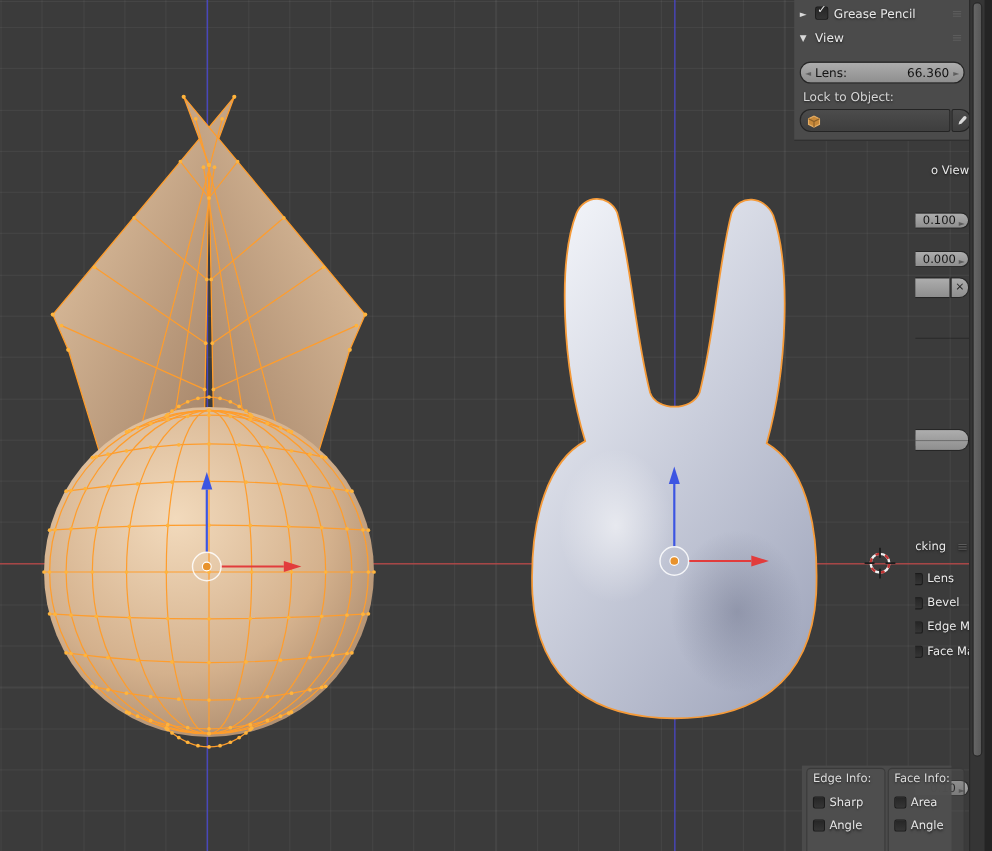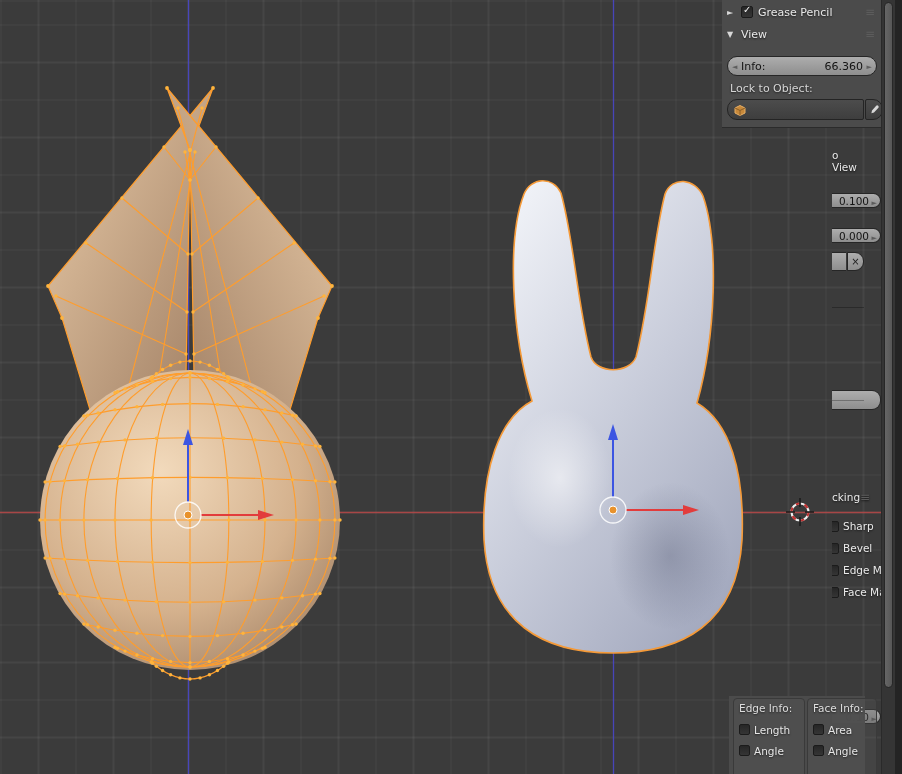--- a/index.html
+++ b/index.html
@@ -27,21 +27,21 @@
   .slider .lab{flex:1;}
   .endarrow{position:absolute;top:6px;font-size:7px;color:rgba(20,20,20,0.45);}
   .endarrow.left{left:4px;} .endarrow.right{right:4px;}
   .small-label{position:absolute;left:8px;top:82px;color:#d6d6d6;text-shadow:0 1px 2px rgba(0,0,0,0.6);}
   .objfield{position:absolute;left:5px;top:99px;height:21px;display:flex;}
   .objfield .field{width:137px;background:linear-gradient(#4c4c4c,#3e3e3e);border:1px solid #242424;border-radius:10px 2px 2px 10px;display:flex;align-items:center;padding:0 5px;gap:4px;box-sizing:border-box;}
   .objfield .dropper{width:18px;margin-left:1px;background:linear-gradient(#4c4c4c,#3e3e3e);border:1px solid #242424;border-radius:2px 10px 10px 2px;display:flex;align-items:center;justify-content:center;box-sizing:border-box;}
 
   
   .panel-mid{position:absolute;left:832px;top:0;width:49px;height:774px;overflow:hidden;font-size:10.5px;color:#eaeaea;}
-  .mid-item{position:absolute;left:0;right:17px;}
+  .mid-item{position:absolute;left:0;right:0;text-align:right;}
   .mid-item.lbl{text-shadow:0 1px 2px rgba(0,0,0,0.65);}
   .numfield{height:15px;background:linear-gradient(#adadad,#8e8e8e);border:1px solid #262626;border-left:none;border-radius:0 9px 9px 0;color:#141414;display:flex;align-items:center;justify-content:flex-end;padding-right:11px;position:relative;box-sizing:border-box;}
   .numfield .ra{position:absolute;right:3px;top:5px;font-size:7px;color:rgba(20,20,20,0.45);}
   .xrow{display:flex;height:19px;}
   .fieldpart{flex:1;background:linear-gradient(#adadad,#8e8e8e);border:1px solid #262626;border-left:none;border-right:none;}
   .xbtn{width:17px;margin-left:1px;background:linear-gradient(#adadad,#8e8e8e);border:1px solid #262626;border-radius:0 9px 9px 0;color:#222;display:flex;align-items:center;justify-content:center;font-size:10px;box-sizing:border-box;}
   .hr{height:1px;background:rgba(0,0,0,0.28);}
   .mid-header{display:flex;align-items:center;height:16px;text-shadow:0 1px 2px rgba(0,0,0,0.65);margin-top:48px;}
   .cbrow{display:flex;align-items:center;gap:4px;height:14px;white-space:nowrap;}
   .cbrow .cb{width:11px;height:11px;}
@@ -353,21 +353,21 @@
       <span class="phead-label">Grease Pencil</span>
       <span class="grip">≡</span>
     </div>
     <div class="phead">
       <span class="tri">▼</span>
       <span class="phead-label">View</span>
       <span class="grip">≡</span>
     </div>
     <div class="slider">
       <span class="endarrow left">◄</span>
-      <span class="lab">Info:</span>
+      <span class="lab">Lens:</span>
       <span class="val">66.360</span>
       <span class="endarrow right">►</span>
     </div>
     <div class="small-label">Lock to Object:</div>
     <div class="objfield">
       <div class="field">
         <svg width="14" height="14" viewBox="0 0 14 14">
           <path d="M2 5 L7 2.5 L12 5 L12 10 L7 12.5 L2 10 Z" fill="#c8893a" stroke="#e8b066" stroke-width="1"></path>
           <path d="M2 5 L7 7.5 L12 5 M7 7.5 L7 12.5" stroke="#8a5f28" stroke-width="1" fill="none"></path>
         </svg>
@@ -396,21 +396,21 @@
     </div>
     <div class="mid-item hr" style="top:307px;"></div>
     <div class="mid-item numfield" style="top:360px;height:20px;"></div>
     <div class="mid-item hr" style="top:400px;"></div>
     <div class="mid-item mid-header" style="top:441px;">
       <span>cking</span>
       <span class="grip">≡</span>
     </div>
     <div class="mid-item cbrow" style="top:519px;">
       <span class="cb"></span>
-        <span>Sharp</span>
+        <span>Lens</span>
     </div>
     <div class="mid-item cbrow" style="top:541px;">
       <span class="cb"></span>
         <span>Bevel</span>
     </div>
     <div class="mid-item cbrow" style="top:563px;">
       <span class="cb"></span>
         <span>Edge Ma</span>
     </div>
     <div class="mid-item cbrow" style="top:585px;">
@@ -421,21 +421,21 @@
       <span>0.10</span>
       <span class="ra">►</span>
     </div>
   </div>
 
   <div class="panel panel-bottom">
     <div class="pb-group pb-edge">
       <div class="pb-label">Edge Info:</div>
       <div class="cbrow">
         <span class="cb"></span>
-          <span>Length</span>
+          <span>Sharp</span>
       </div>
       <div class="cbrow">
         <span class="cb"></span>
           <span>Angle</span>
       </div>
     </div>
     <div class="pb-group pb-face">
       <div class="pb-label">Face Info:</div>
       <div class="cbrow">
         <span class="cb"></span>

